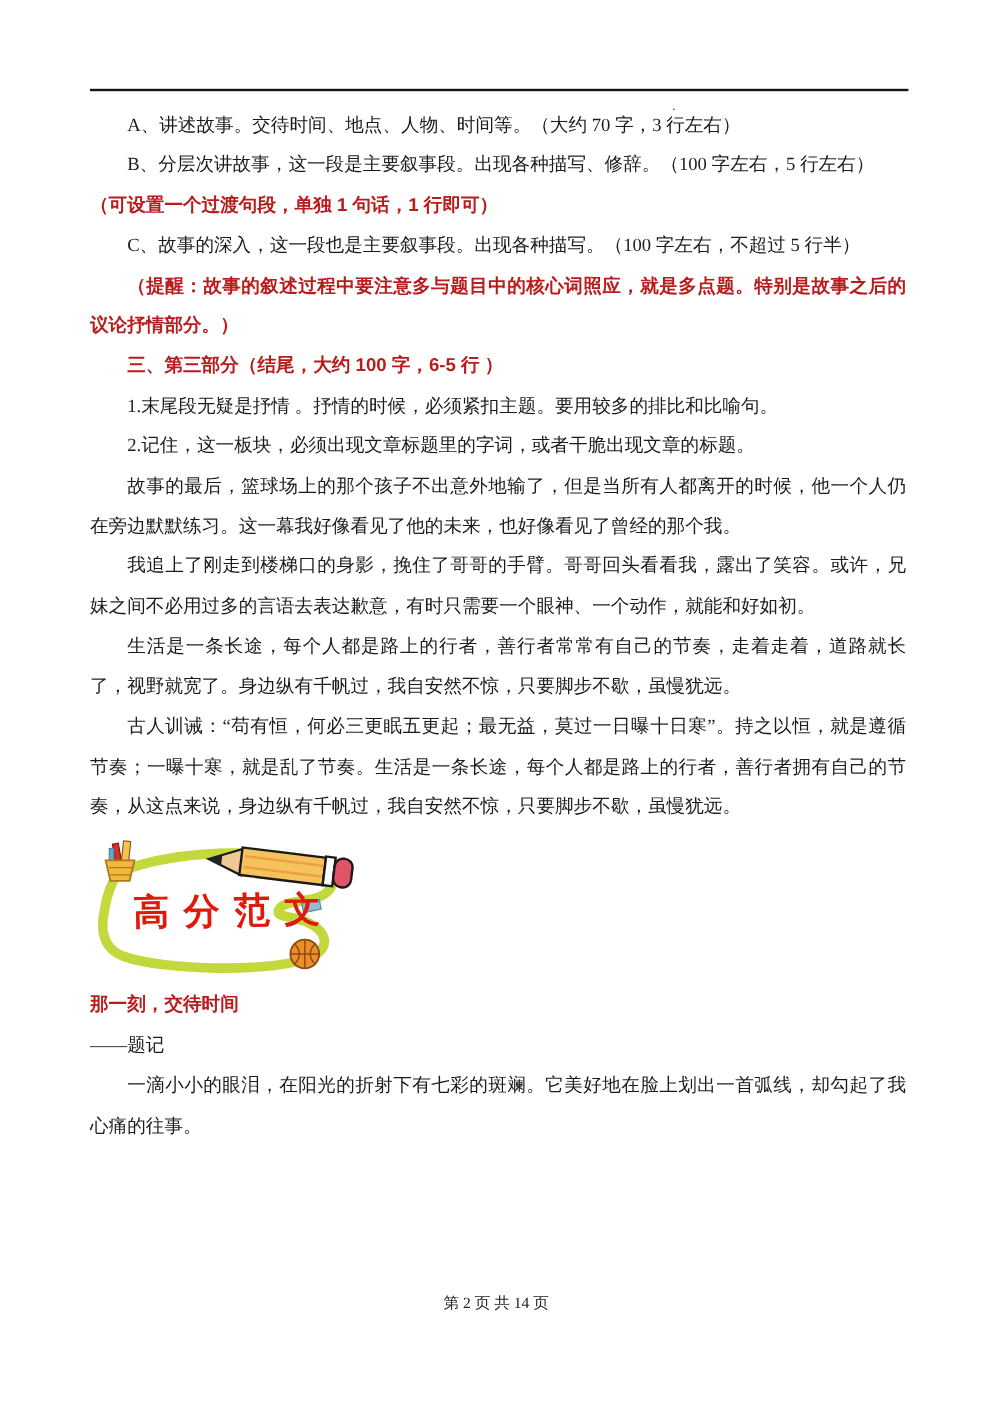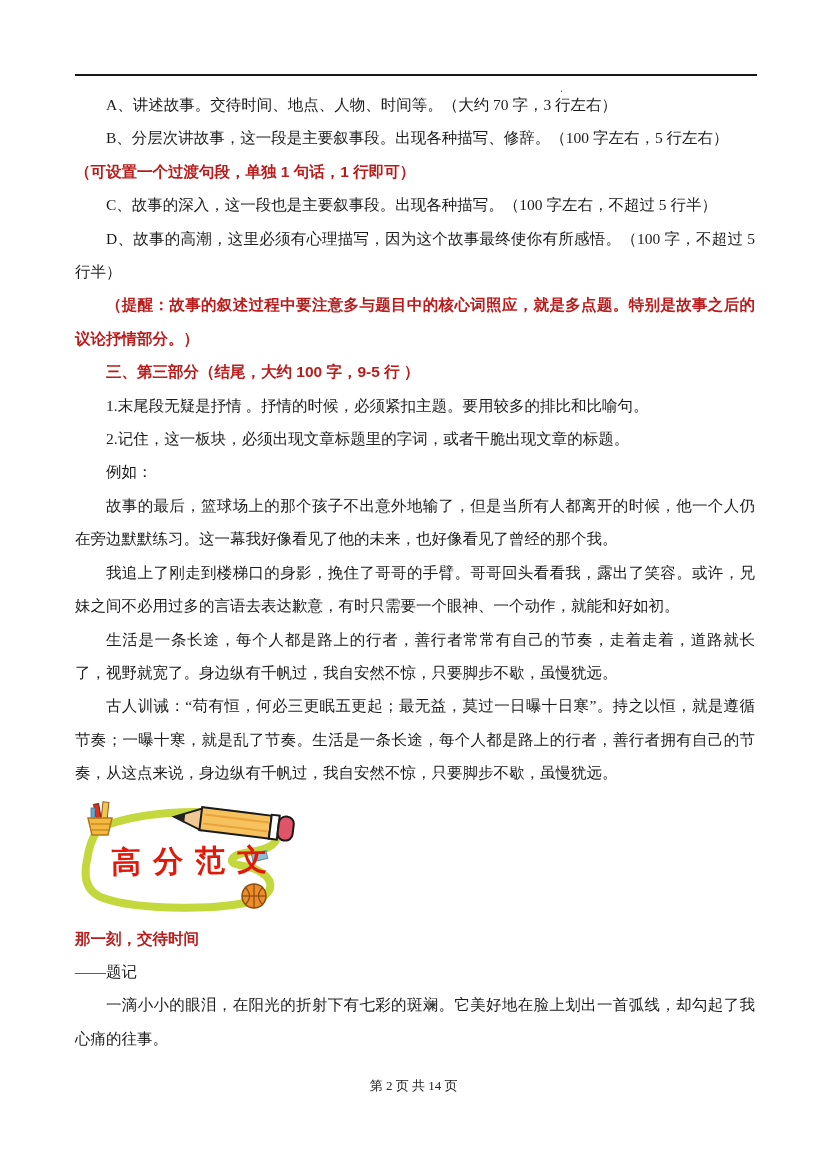--- a/index.html
+++ b/index.html
@@ -60,26 +60,24 @@
 <body>
 
 <div class="top-rule"></div>
 <div class="stray-dot">.</div>
 
 <div class="content">
   <p class="line ind">A、讲述故事。交待时间、地点、人物、时间等。（大约 70 字，3 行左右）</p>
   <p class="line ind">B、分层次讲故事，这一段是主要叙事段。出现各种描写、修辞。（100 字左右，5 行左右）</p>
   <p class="line hei">（可设置一个过渡句段，单独 1 句话，1 行即可）</p>
   <p class="line ind">C、故事的深入，这一段也是主要叙事段。出现各种描写。（100 字左右，不超过 5 行半）</p>
-  <p class="line ind">D、故事的高潮，这里必须有心理描写，因为这个故事最终使你有所感悟。（100 字，不超过 5 行半）</p>
   <p class="line ind hei">（提醒：故事的叙述过程中要注意多与题目中的核心词照应，就是多点题。特别是故事之后的议论抒情部分。）</p>
-  <p class="line ind hei">三、第三部分（结尾，大约 100 字，9-5 行 ）</p>
+  <p class="line ind hei">三、第三部分（结尾，大约 100 字，6-5 行 ）</p>
   <p class="line ind">1.末尾段无疑是抒情 。抒情的时候，必须紧扣主题。要用较多的排比和比喻句。</p>
   <p class="line ind">2.记住，这一板块，必须出现文章标题里的字词，或者干脆出现文章的标题。</p>
-  <p class="line ind">例如：</p>
   <p class="line ind">故事的最后，篮球场上的那个孩子不出意外地输了，但是当所有人都离开的时候，他一个人仍在旁边默默练习。这一幕我好像看见了他的未来，也好像看见了曾经的那个我。</p>
   <p class="line ind">我追上了刚走到楼梯口的身影，挽住了哥哥的手臂。哥哥回头看看我，露出了笑容。或许，兄妹之间不必用过多的言语去表达歉意，有时只需要一个眼神、一个动作，就能和好如初。</p>
   <p class="line ind">生活是一条长途，每个人都是路上的行者，善行者常常有自己的节奏，走着走着，道路就长了，视野就宽了。身边纵有千帆过，我自安然不惊，只要脚步不歇，虽慢犹远。</p>
   <p class="line ind">古人训诫：“苟有恒，何必三更眠五更起；最无益，莫过一日曝十日寒”。持之以恒，就是遵循节奏；一曝十寒，就是乱了节奏。生活是一条长途，每个人都是路上的行者，善行者拥有自己的节奏，从这点来说，身边纵有千帆过，我自安然不惊，只要脚步不歇，虽慢犹远。</p>
 
   <div class="banner">
     <svg width="218" height="122" viewBox="0 0 218 122">
 
       <path d="M 22 28
            C 60 12, 120 8, 172 16

